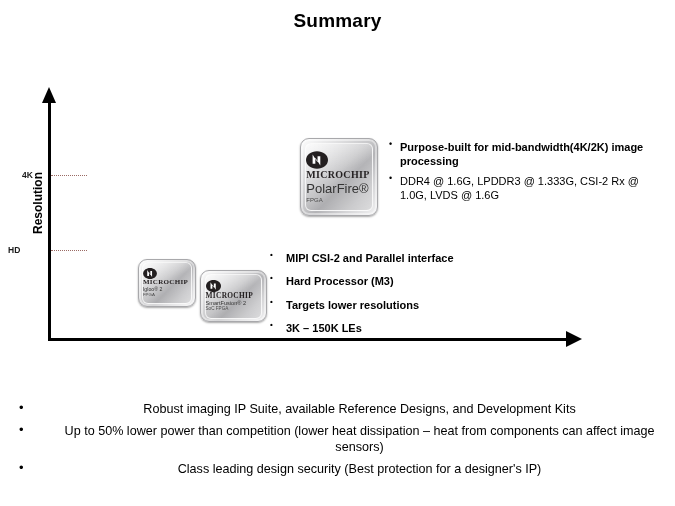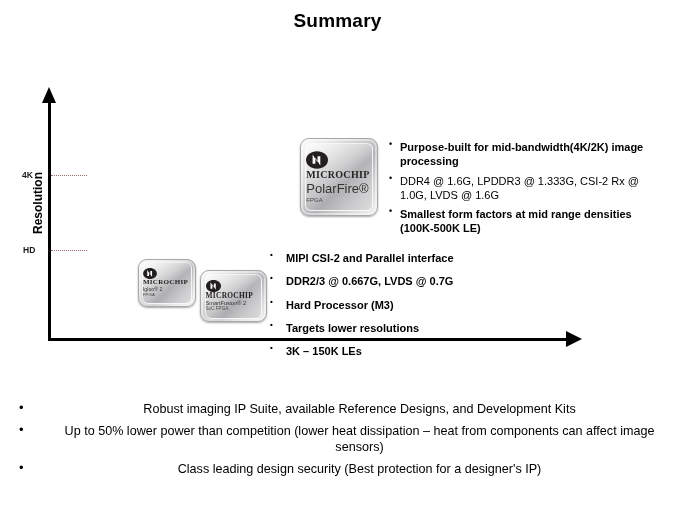--- a/index.html
+++ b/index.html
@@ -105,21 +105,21 @@
     text-align: left;
     width: 24px;
   }
   .tick-line {
     position: absolute;
     height: 0;
     border-top: 1px dotted #9a6a64;
   }
   #tick-label-4k { left: 22px; top: 170px; }
   #tick-line-4k  { left: 51px; top: 175px; width: 36px; }
-  #tick-label-hd { left: 23px; top: 245px; }
+  #tick-label-hd { left: 8px; top: 245px; }
   #tick-line-hd  { left: 51px; top: 250px; width: 36px; }
 
   
   .chip {
     position: absolute;
     border-radius: 9px;
     background:
       linear-gradient(135deg, #fdfdfd 0%, #e9e9ea 18%, #c9c9cb 46%,
                       #b4b4b7 58%, #d6d6d8 78%, #f2f2f3 100%);
     border: 1px solid #a8a8ab;
@@ -305,26 +305,24 @@
       </svg>
       <div class="mc-word">MICROCHIP</div>
       <div class="chip-name">SmartFusion® 2</div>
       <div class="chip-sub">SoC FPGA</div>
     </div>
   </div>
 
   <ul class="callout" id="callout-polarfire">
     <li class="bold">Purpose-built for mid-bandwidth(4K/2K) image processing</li>
     <li>DDR4 @ 1.6G, LPDDR3 @ 1.333G, CSI-2 Rx @ 1.0G, LVDS @ 1.6G</li>
-    <li class="bold">Smallest form factors at mid range densities (100K-500K LE)</li>
   </ul>
 
   <ul class="callout" id="callout-lowend">
     <li>MIPI CSI-2 and Parallel interface</li>
-    <li>DDR2/3 @ 0.667G, LVDS @ 0.7G</li>
     <li>Hard Processor (M3)</li>
     <li>Targets lower resolutions</li>
     <li>3K – 150K LEs</li>
   </ul>
 
 </div>
 
 <ul id="bottom-bullets">
   <li>Robust imaging IP Suite, available Reference Designs, and Development Kits</li>
   <li>Up to 50% lower power than competition (lower heat dissipation – heat from components can affect image sensors)</li>

